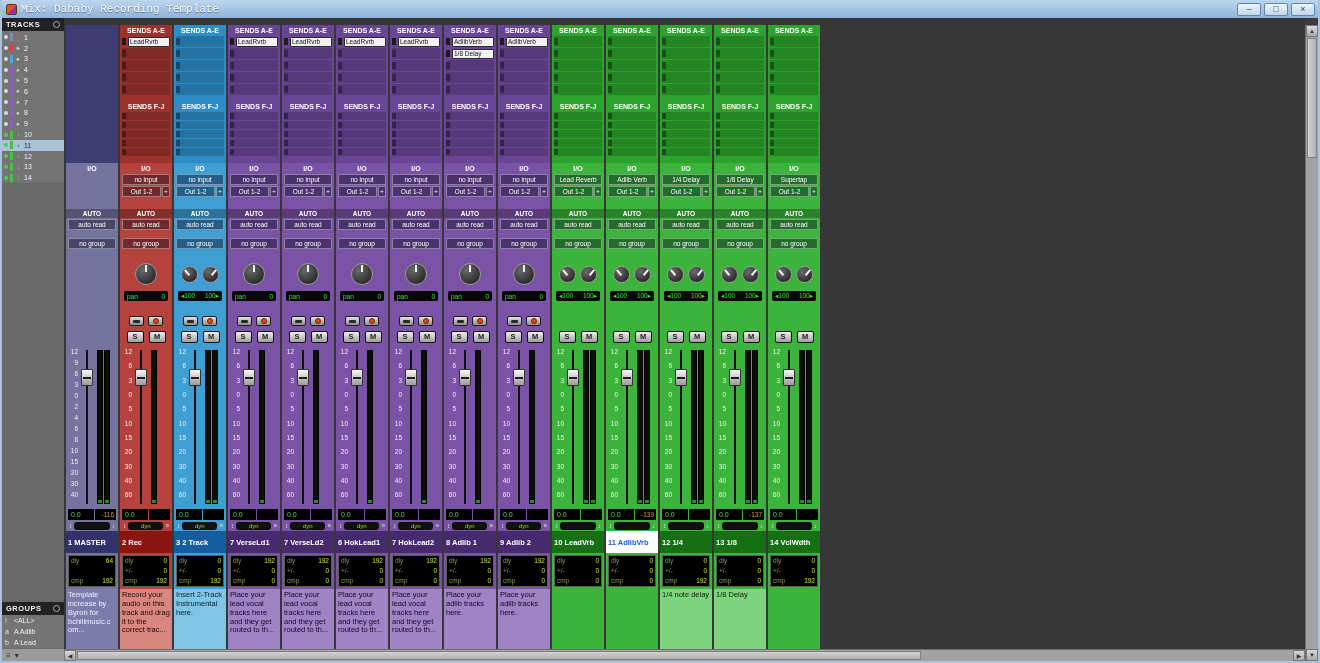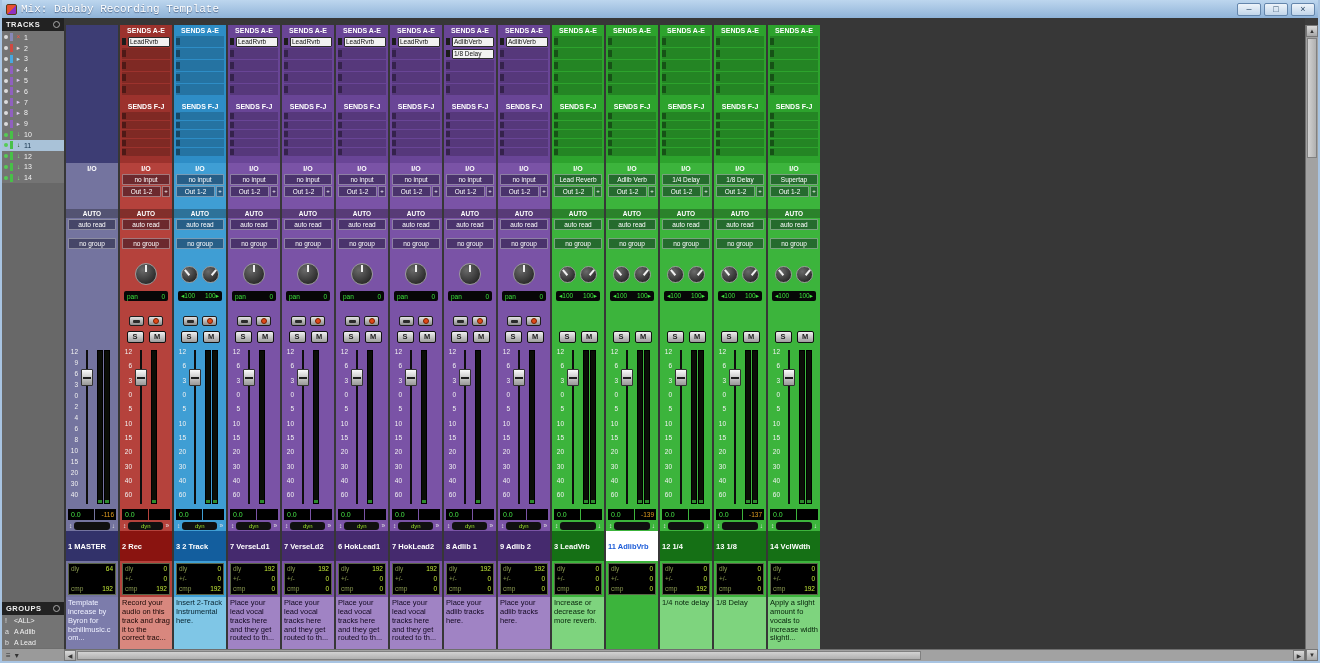--- a/index.html
+++ b/index.html
@@ -89,21 +89,21 @@
   .meter { width:6px; flex:none; background:#0b0e07; border:1px solid #000; position:relative; }
   .meter::after { content:""; position:absolute; left:0; right:0; bottom:0; height:3px; background:#2d8a2d; }
 
   .volrow { height:11px; flex:none; display:flex; gap:1px; padding:0 2px; }
   .volbox { flex:1.2; background:#000; font-size:7px; color:#46e046; display:flex; align-items:center; padding-left:3px; }
   .peakbox { flex:1; background:#000; font-size:6.5px; color:#e09c20; display:flex; align-items:center; justify-content:flex-end; padding-right:2px; }
 
   .dynrow { height:11px; flex:none; display:flex; align-items:center; gap:2px; padding:0 3px; font-size:6.5px; color:#e0e0e0; }
   .dynpill { flex:1; height:8px; background:#101010; border-radius:3px; color:#9ae02a; font-size:6px; display:flex; align-items:center; justify-content:center; }
 
-  .namerow { height:30px; flex:none; background:var(--nbg); color:var(--nfg); font-size:7.5px; font-weight:bold; display:flex; align-items:center; padding-left:2px; white-space:nowrap; overflow:hidden; }
+  .namerow { height:22px; flex:none; background:var(--nbg); color:var(--nfg); font-size:7.5px; font-weight:bold; display:flex; align-items:center; padding-left:2px; white-space:nowrap; overflow:hidden; }
   .strip.selected .namerow { background:#ffffff; color:#1c5cd8; }
 
   .dlybox { height:32px; flex:none; margin:2px; background:#000; border:1px solid #5a6448; padding:2px 2px; display:flex; flex-direction:column; justify-content:space-between; }
   .dlyrow { display:flex; justify-content:space-between; font-size:6.5px; line-height:1; }
   .dlylab { color:#8a9a50; }
   .dlyval { color:#c2e838; }
 
   .comment { flex:1; background:var(--cbg); color:var(--cfg); font-size:7.5px; line-height:1.18; padding:2px; overflow:hidden; word-wrap:break-word; }
 
   
@@ -1405,36 +1405,35 @@
             </div>
             <div class="volrow">
               <div class="volbox">0.0</div>
               <div class="peakbox"></div>
             </div>
             <div class="dynrow">
               <span class="arr">↕</span>
               <div class="dynpill"></div>
               <span class="arr">↓</span>
             </div>
-            <div class="namerow">3  LeadVrb</div>
+            <div class="namerow">10  LeadVrb</div>
             <div class="dlybox">
               <div class="dlyrow">
                 <span class="dlylab">dly</span>
                 <span class="dlyval">0</span>
               </div>
               <div class="dlyrow">
                 <span class="dlylab">+/-</span>
                 <span class="dlyval">0</span>
               </div>
               <div class="dlyrow">
                 <span class="dlylab">cmp</span>
                 <span class="dlyval">0</span>
               </div>
             </div>
-            <div class="comment">Increase or decrease for more reverb.</div>
           </div>
           <div class="strip selected" style="--base: #3cb43c; --sends: #2da32d; --nbg: #157015; --nfg: #ffffff; --cbg: #7ed47e; --cfg: #06220a;">
             <div class="sends ae">
               <div class="sechdr">SENDS A-E</div>
               <div class="slot empty">
                 <span class="nub"></span>
               </div>
               <div class="slot empty">
                 <span class="nub"></span>
               </div>
@@ -1899,21 +1898,20 @@
               </div>
               <div class="dlyrow">
                 <span class="dlylab">+/-</span>
                 <span class="dlyval">0</span>
               </div>
               <div class="dlyrow">
                 <span class="dlylab">cmp</span>
                 <span class="dlyval">192</span>
               </div>
             </div>
-            <div class="comment">Apply a slight amount fo vocals to increase width slightl...</div>
           </div>
         </div>
       <div class="hscroll">
         <span class="harrow">◀</span>
         <span class="hthumb"></span>
         <span class="hfill"></span>
         <span class="harrow">▶</span>
       </div>
     </div>
 

